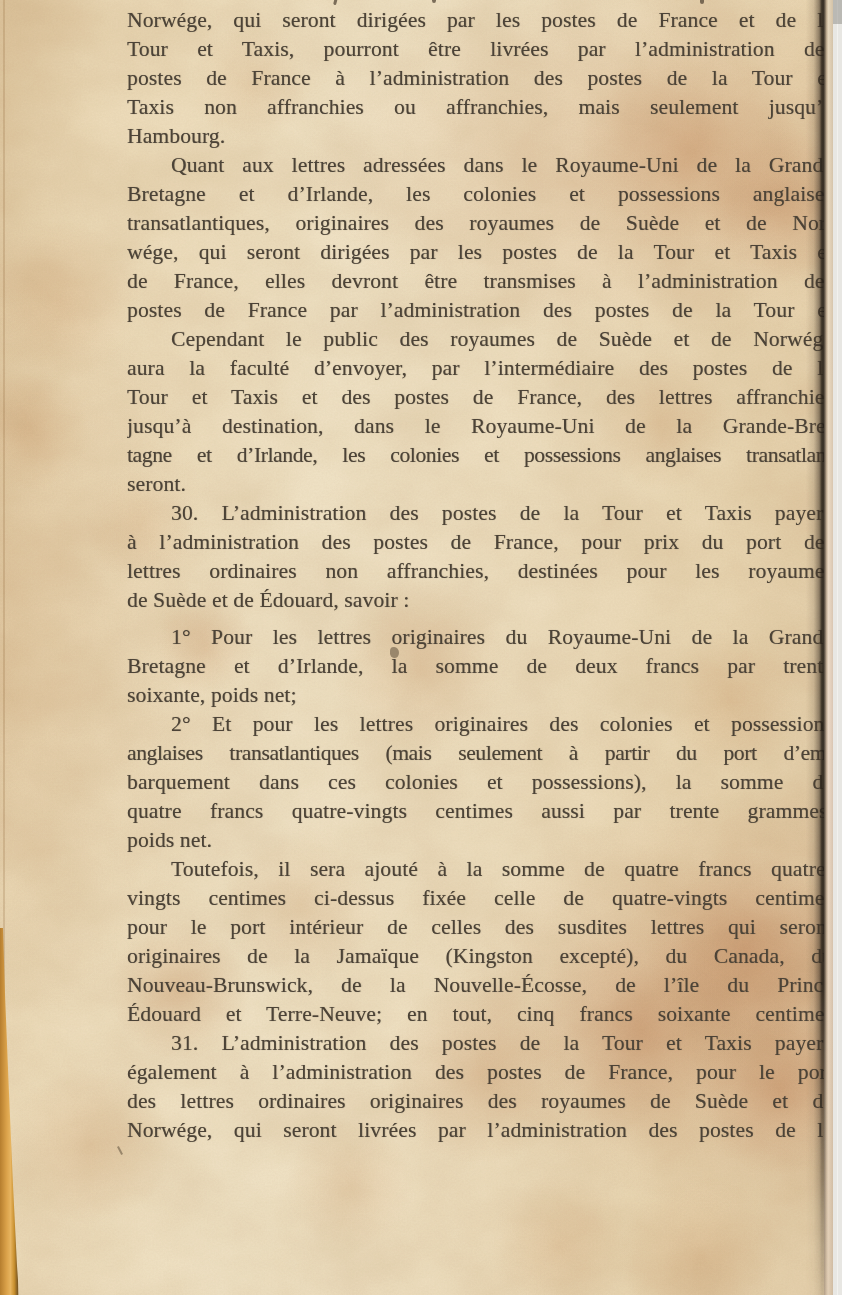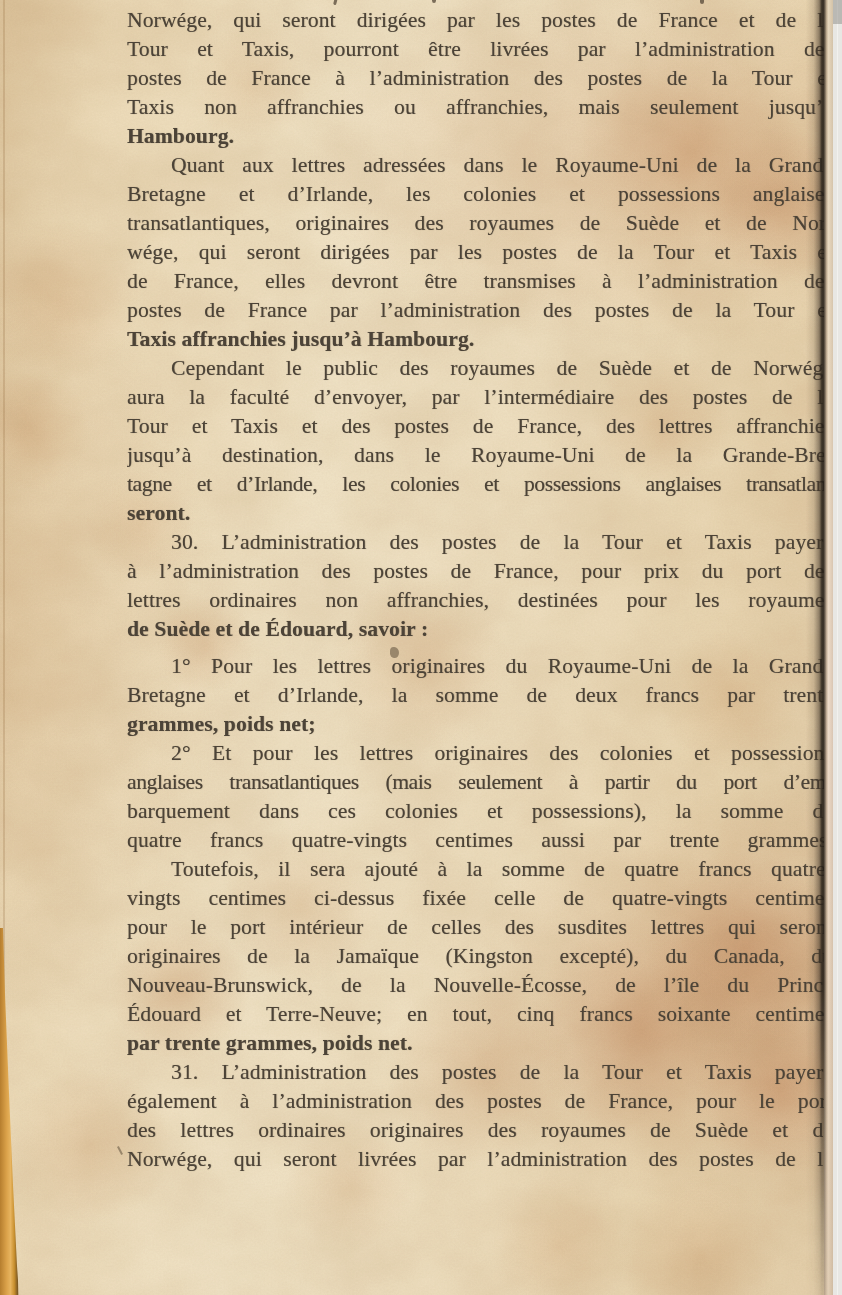--- a/index.html
+++ b/index.html
@@ -44,21 +44,21 @@
   svg.noise { position:absolute; left:0; top:0; mix-blend-mode:multiply; pointer-events:none; }
   
   .text-block {
     position:absolute; left:127px; top:6px; width:706px;
     color:#4c4337; font-size:21.5px; line-height:29px; letter-spacing:.15px;
     text-shadow:.4px .4px .8px rgba(76,67,55,.55);
   }
   .para { margin:0; }
   .para.g { margin-top:8px; }
   .line { height:29px; overflow:hidden; text-align:justify; text-align-last:justify; }
-  .line.last { text-align-last:left;font-weight:bold; }
+  .line.last { text-align-last:left; }
   .line.in { text-indent:44px; }
   .line.tight { letter-spacing:-.35px; word-spacing:-1.5px; }
   
   .artifact { position:absolute; background:rgba(85,72,56,.75); }
   .a1 { left:334px; top:-3px; width:3px; height:8px; border-radius:2px; transform:rotate(14deg); }
   .a2 { left:432px; top:-2px; width:4px; height:5px; border-radius:50%; }
   .a3 { left:700px; top:-2px; width:4px; height:6px; border-radius:2px; }
   .smudge { left:390px; top:647px; width:9px; height:11px; border-radius:45% 60% 55% 50%; background:rgba(95,80,60,.55); }
   .p8mark { left:119px; top:1146px; width:2px; height:9px; transform:rotate(-28deg); background:rgba(95,80,60,.55); }
   
@@ -114,55 +114,54 @@
         <div class="line">Taxis non affranchies ou affranchies, mais seulement jusqu’à</div>
         <div class="line last">Hambourg.</div>
       </div>
       <div class="para">
         <div class="line in">Quant aux lettres adressées dans le Royaume-Uni de la Grande</div>
         <div class="line">Bretagne et d’Irlande, les colonies et possessions anglaises</div>
         <div class="line">transatlantiques, originaires des royaumes de Suède et de Nor-</div>
         <div class="line">wége, qui seront dirigées par les postes de la Tour et Taxis et</div>
         <div class="line">de France, elles devront être transmises à l’administration des</div>
         <div class="line">postes de France par l’administration des postes de la Tour et</div>
-        <div class="line last">Taxis affranchies jusqu’à Hambourg.</div>
       </div>
       <div class="para">
         <div class="line in">Cependant le public des royaumes de Suède et de Norwége</div>
         <div class="line">aura la faculté d’envoyer, par l’intermédiaire des postes de la</div>
         <div class="line">Tour et Taxis et des postes de France, des lettres affranchies</div>
         <div class="line">jusqu’à destination, dans le Royaume-Uni de la Grande-Bre-</div>
         <div class="line tight">tagne et d’Irlande, les colonies et possessions anglaises transatlan-</div>
         <div class="line last">seront.</div>
       </div>
       <div class="para">
         <div class="line in">30. L’administration des postes de la Tour et Taxis payera</div>
         <div class="line">à l’administration des postes de France, pour prix du port des</div>
         <div class="line">lettres ordinaires non affranchies, destinées pour les royaumes</div>
         <div class="line last">de Suède et de Édouard, savoir :</div>
       </div>
       <div class="para g">
         <div class="line in">1° Pour les lettres originaires du Royaume-Uni de la Grande</div>
         <div class="line">Bretagne et d’Irlande, la somme de deux francs par trente</div>
-        <div class="line last">grammes, poids net;</div>
+        <div class="line last">soixante, poids net;</div>
       </div>
       <div class="para">
         <div class="line in">2° Et pour les lettres originaires des colonies et possessions</div>
         <div class="line tight">anglaises transatlantiques (mais seulement à partir du port d’em-</div>
         <div class="line">barquement dans ces colonies et possessions), la somme de</div>
         <div class="line">quatre francs quatre-vingts centimes aussi par trente grammes,</div>
+        <div class="line last">poids net.</div>
       </div>
       <div class="para">
         <div class="line in">Toutefois, il sera ajouté à la somme de quatre francs quatre-</div>
         <div class="line">vingts centimes ci-dessus fixée celle de quatre-vingts centimes</div>
         <div class="line">pour le port intérieur de celles des susdites lettres qui seront</div>
         <div class="line">originaires de la Jamaïque (Kingston excepté), du Canada, du</div>
         <div class="line">Nouveau-Brunswick, de la Nouvelle-Écosse, de l’île du Prince</div>
         <div class="line">Édouard et Terre-Neuve; en tout, cinq francs soixante centimes</div>
-        <div class="line last">par trente grammes, poids net.</div>
       </div>
       <div class="para">
         <div class="line in">31. L’administration des postes de la Tour et Taxis payera</div>
         <div class="line">également à l’administration des postes de France, pour le port</div>
         <div class="line">des lettres ordinaires originaires des royaumes de Suède et de</div>
         <div class="line">Norwége, qui seront livrées par l’administration des postes de la</div>
       </div>
     </div>
 
     <div class="artifact a1"></div>

